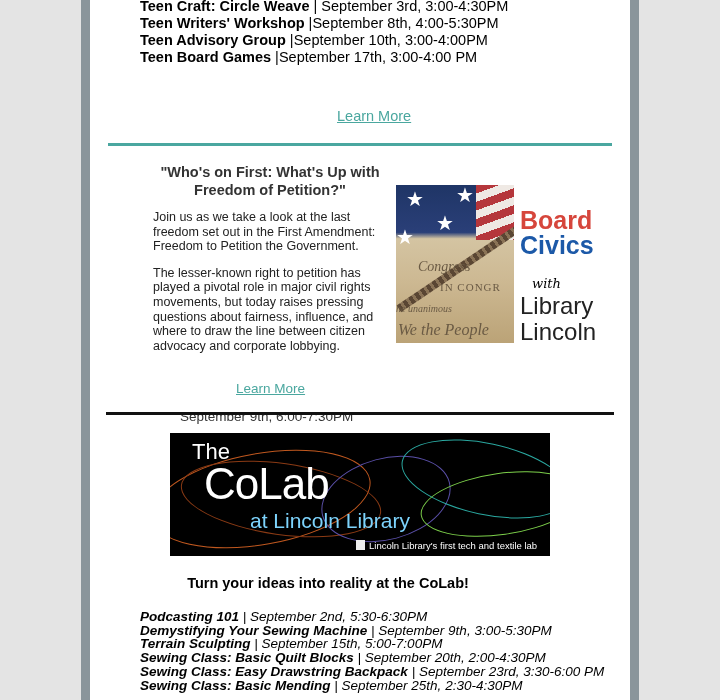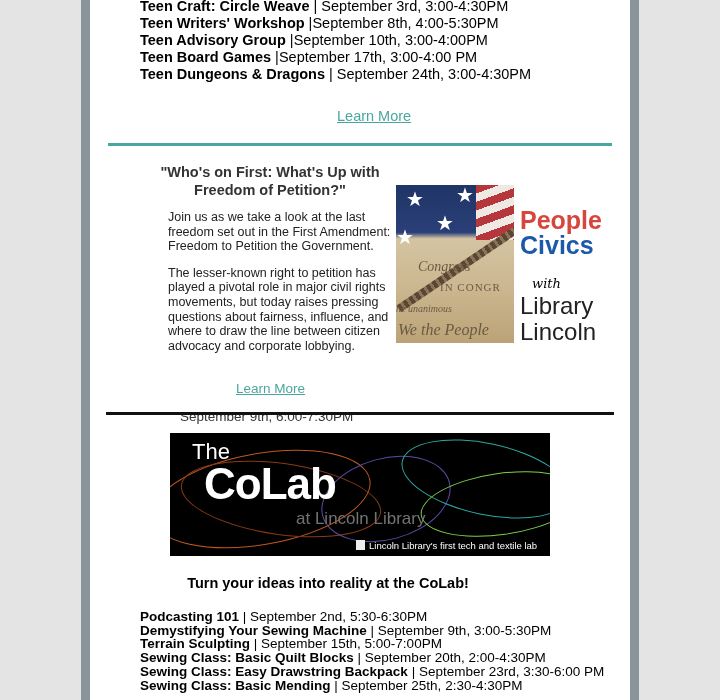--- a/index.html
+++ b/index.html
@@ -28,21 +28,21 @@
     font-size:14.5px; cursor:pointer;
   }
   .teal-rule { position:absolute; left:18px; width:504px; height:3px; background:#4aa7a0; }
   .black-rule { position:absolute; left:16px; width:508px; height:3px; background:#111; }
 
   .petition-title {
     position:absolute; left:55px; top:163px; width:250px;
     text-align:center; font-weight:bold; font-size:14.5px; line-height:18px; color:#333;
   }
   .petition-body {
-    position:absolute; left:78px; top:210px; width:240px;
+    position:absolute; left:63px; top:210px; width:240px;
     font-size:12.5px; line-height:14.6px; color:#222;
   }
   .petition-body p { margin:0 0 12px 0; }
   .petition-date {
     position:absolute; left:90px; top:366px; font-weight:normal; font-size:13.5px; color:#333;margin-top:43px;
   }
   .petition-link { position:absolute; left:146px; top:381px; font-size:13.5px; }
 
   .flag-photo {
     position:absolute; left:306px; top:185px; width:118px; height:158px; overflow:hidden;
@@ -60,39 +60,38 @@
   .civics-logo .civil { color:#d6463c; font-weight:bold; font-size:25px; line-height:25px; }
   .civics-logo .civics { color:#1c59a8; font-weight:bold; font-size:25px; line-height:25px; }
   .civics-logo .with { font-family:"DejaVu Serif", serif; font-style:italic; font-size:13px; margin:18px 0 2px 12px; }
   .civics-logo .lincoln { font-size:24px; line-height:26px; color:#222; }
 
   .colab-banner {
     position:absolute; left:80px; top:433px; width:380px; height:123px; background:#000; overflow:hidden;
   }
   .colab-banner .wave { position:absolute; border-radius:50%; border:1px solid; }
   .colab-banner .the { position:absolute; left:22px; top:6px; color:#fff; font-size:22px; }
-  .colab-banner .colab { position:absolute; left:34px; top:26px; color:#fff; font-weight:bold; font-size:44px; letter-spacing:-1px;text-align:right; }
-  .colab-banner .at { position:absolute; left:80px; top:76px; color:#737373; font-size:17px;margin-left:46px; }
+  .colab-banner .colab { position:absolute; left:34px; top:26px; color:#fff; font-weight:normal; font-size:44px; letter-spacing:-1px;text-align:right; }
+  .colab-banner .at { position:absolute; left:80px; top:76px; color:#7dd3fc; font-size:21px; }
   .colab-banner .tag { position:absolute; left:186px; top:107px; color:#fff; font-size:9.5px; white-space:nowrap; }
   .colab-banner .tag-icon { display:inline-block; width:9px; height:10px; background:#eee; margin-right:4px; vertical-align:-1px; }
 
   .colab-heading { position:absolute; left:0; top:575px; width:476px; text-align:center; font-weight:bold; font-size:14.5px; }
 </style>
 </head>
 <body>
 
 <div class="frame"></div>
 <div class="page">
 
   <div class="event-list" style="top:-2px;">
     <span class="row"><b>Teen Craft: Circle Weave</b><span> | </span><span>September 3rd, 3:00-4:30PM</span></span>
     <span class="row"><b>Teen Writers' Workshop</b><span> |</span><span>September 8th, 4:00-5:30PM</span></span>
     <span class="row"><b>Teen Advisory Group</b><span> |</span><span>September 10th, 3:00-4:00PM</span></span>
     <span class="row"><b>Teen Board Games</b><span> |</span><span>September 17th, 3:00-4:00 PM</span></span>
-    <span class="row"><b>Teen Dungeons &amp; Dragons</b><span> | </span><span>September 24th, 3:00-4:30PM</span></span>
   </div>
 
   <a class="learn-more abs" style="left:247px; top:108px;">Learn More</a>
 
   <div class="teal-rule" style="top:143px;"></div>
 
   <div class="petition-title">"Who's on First: What's Up with Freedom of Petition?"</div>
   <div class="petition-body">
     <p>Join us as we take a look at the last freedom set out in the First Amendment: Freedom to Petition the Government.</p>
     <p>The lesser-known right to petition has played a pivotal role in major civil rights movements, but today raises pressing questions about fairness, influence, and where to draw the line between citizen advocacy and corporate lobbying.</p>
@@ -107,21 +106,21 @@
     <span class="star" style="left:40px; top:28px;">★</span>
     <span class="star" style="left:0px; top:42px;">★</span>
     <div class="quill"></div>
     <span class="script" style="left:22px; top:74px; font-size:14px;">Congress</span>
     <span class="script" style="left:44px; top:96px; font-size:11px; font-style:normal; letter-spacing:1px;">IN CONGR</span>
     <span class="script" style="left:0px; top:118px; font-size:10px;">he unanimous</span>
     <span class="script" style="left:2px; top:136px; font-size:16px;text-align:right;">We the People</span>
   </div>
 
   <div class="civics-logo">
-    <div class="civil">People</div>
+    <div class="civil">Board</div>
     <div class="civics">Civics</div>
     <div class="with">with</div>
     <div class="lincoln">Library</div>
     <div class="lincoln">Lincoln</div>
   </div>
 
   <div class="black-rule" style="top:412px;"></div>
 
   <div class="colab-banner">
     <div class="wave" style="left:-20px; top:20px; width:220px; height:90px; border-color:#c0581f; transform:rotate(-10deg);"></div>
@@ -130,21 +129,21 @@
     <div class="wave" style="left:230px; top:10px; width:170px; height:70px; border-color:#2aa8a0; transform:rotate(12deg);"></div>
     <div class="wave" style="left:250px; top:40px; width:160px; height:60px; border-color:#7ccf4a; transform:rotate(-8deg);"></div>
     <div class="the">The</div>
     <div class="colab">CoLab</div>
     <div class="at">at Lincoln Library</div>
     <div class="tag"><span class="tag-icon"></span><span>Lincoln Library's first tech and textile lab</span></div>
   </div>
 
   <div class="colab-heading">Turn your ideas into reality at the CoLab!</div>
 
-  <div class="event-list" style="top:610px; font-size:13.5px; line-height:13.7px;">
+  <div class="event-list" style="top:610px; font-size:13.5px; line-height:13.7px;font-style:italic;">
     <span class="row"><b>Podcasting 101</b><span> | </span><span>September 2nd, 5:30-6:30PM</span></span>
     <span class="row"><b>Demystifying Your Sewing Machine</b><span> | </span><span>September 9th, 3:00-5:30PM</span></span>
     <span class="row"><b>Terrain Sculpting</b><span> | </span><span>September 15th, 5:00-7:00PM</span></span>
     <span class="row"><b>Sewing Class: Basic Quilt Blocks</b><span> | </span><span>September 20th, 2:00-4:30PM</span></span>
     <span class="row"><b>Sewing Class: Easy Drawstring Backpack</b><span> | </span><span>September 23rd, 3:30-6:00 PM</span></span>
     <span class="row"><b>Sewing Class: Basic Mending</b><span> | </span><span>September 25th, 2:30-4:30PM</span></span>
   </div>
 </div>
 
 </body></html>

